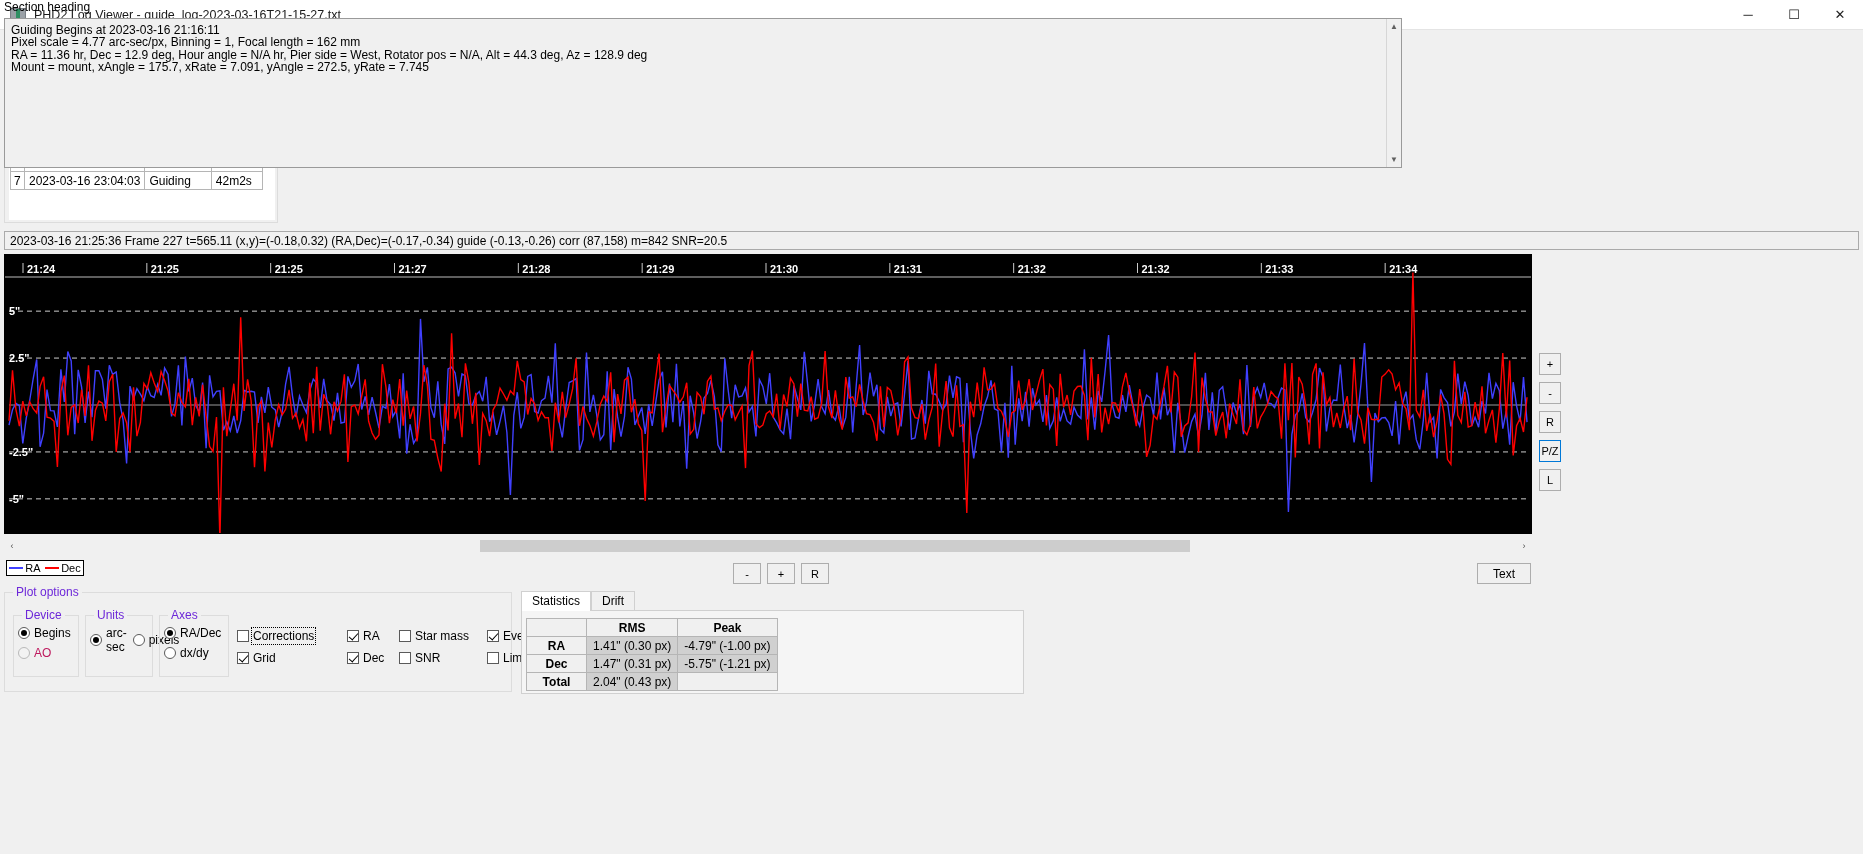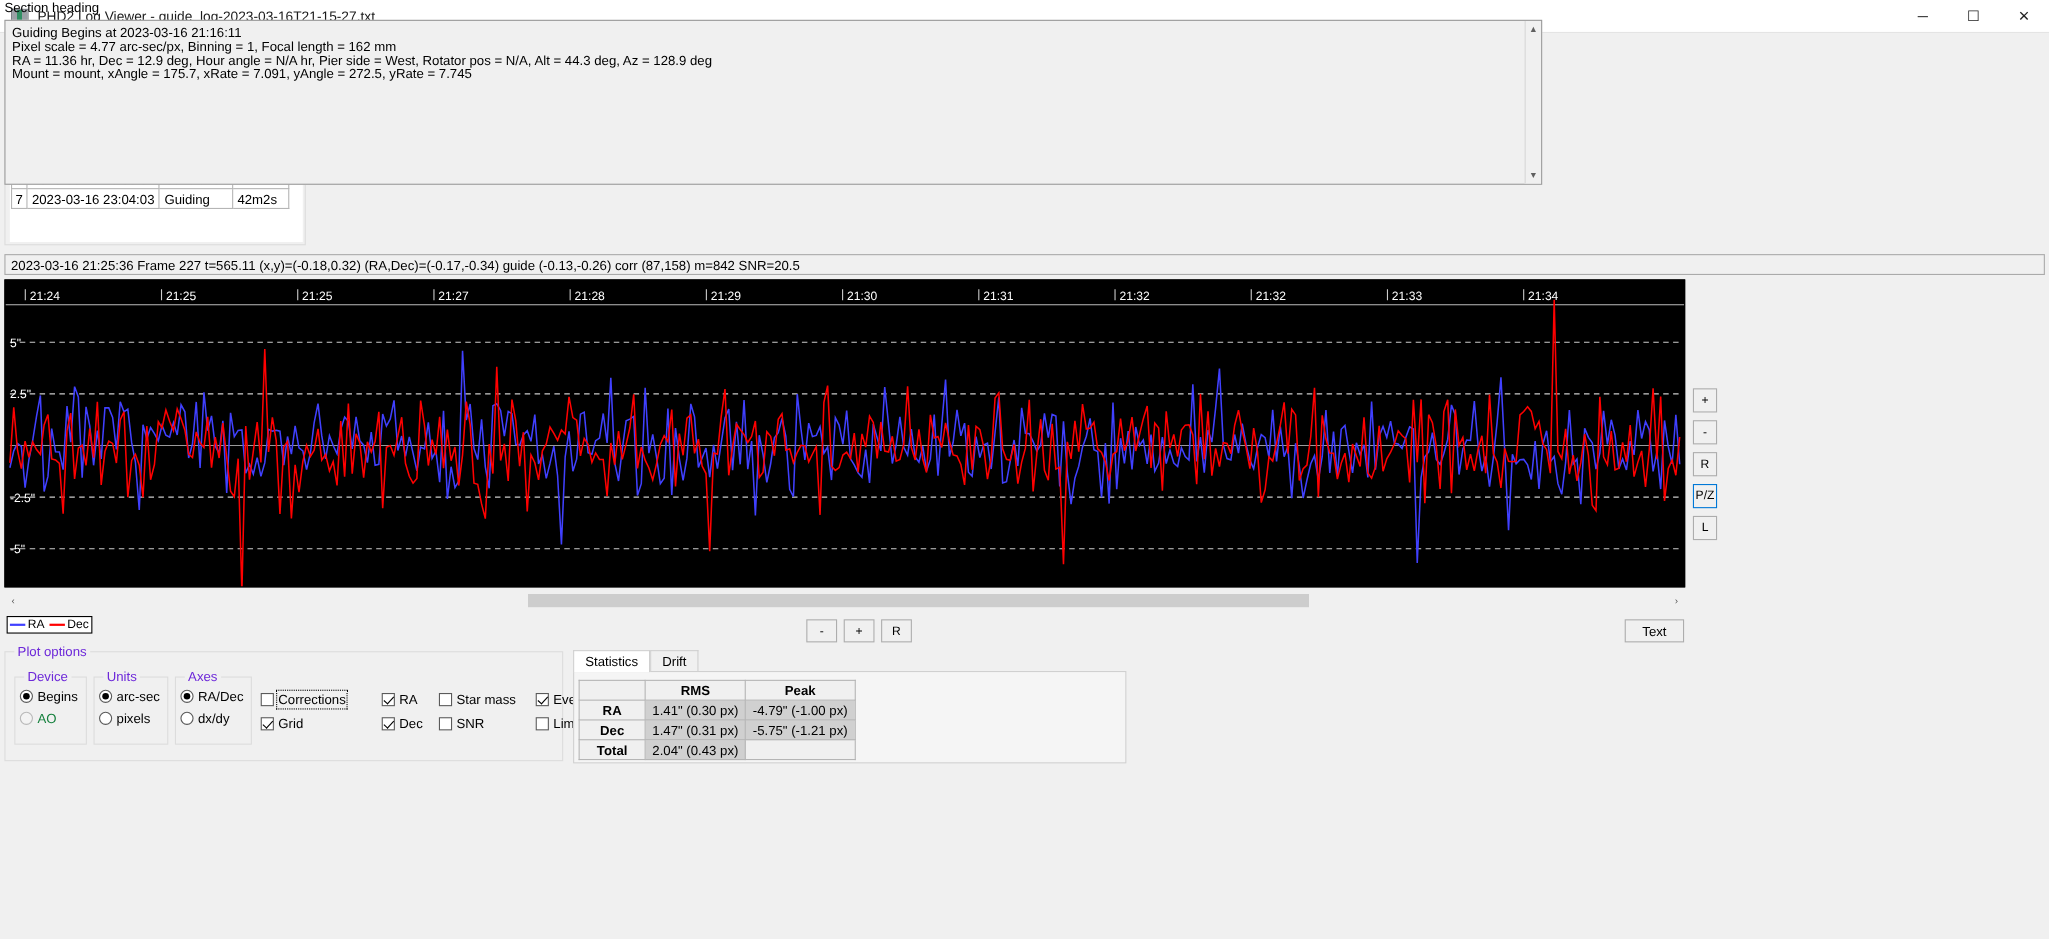--- a/index.html
+++ b/index.html
@@ -74,21 +74,21 @@
   }
   .vscroll .arr { height: 15px; display: flex; align-items: center; }
   
   #statusbar {
     position: absolute; left: 4px; top: 231px; width: 1855px; height: 19px;
     background: #f0f0f0; border: 1px solid #aaa; display: flex; align-items: center;
     padding-left: 5px; font-size: 12px; white-space: nowrap;
   }
   
   #graph-wrap { position: absolute; left: 4px; top: 254px; width: 1528px; height: 280px;
-    background: #000; border: 1px solid #000; }
+    background: #000; border: 1px solid #000; font-weight: bold; }
   #graph-svg { display: block; }
   
   .sidebtn {
     position: absolute; left: 1539px; width: 22px; height: 22px;
     background: #f0f0f0; border: 1px solid #adadad;
     display: flex; align-items: center; justify-content: center;
     font-size: 11px; color: #000;
   }
   .sidebtn.active { border: 1px solid #0078d7; }
   
@@ -133,21 +133,21 @@
   .radio.dim { border-color: #b9b9b9; background: #f3f3f3; }
   .cbx {
     width: 12px; height: 12px; border: 1px solid #5a5a5a; background: #fff;
     position: relative; flex: 0 0 auto;
   }
   .cbx.on::after {
     content: ""; position: absolute; left: 3px; top: 0px;
     width: 4px; height: 8px; border: solid #000; border-width: 0 1.6px 1.6px 0;
     transform: rotate(42deg);
   }
-  .lbl-dim { color: #15803d; }
+  .lbl-dim { color: #be185d; }
   .focus-outline { outline: 1px dotted #000; outline-offset: 1px; }
   
   #stats-panel { position: absolute; left: 521px; top: 590px; width: 503px; height: 105px; }
   .tabstrip { display: flex; height: 21px; align-items: flex-end; }
   .tab {
     padding: 2px 10px 3px 10px; font-size: 12px; border: 1px solid #d0d0d0;
     border-bottom: none; background: #f0f0f0; position: relative; top: 0;
   }
   .tab.sel { background: #fff; border-color: #d0d0d0; z-index: 2; }
   #stats-body {
@@ -345,21 +345,21 @@
         </div>
         <div class="opt-row">
           <span class="radio dim"></span>
           <span class="lbl-dim">AO</span>
         </div>
       </div>
   </div>
 
   <div class="subgroup" id="units-group" style="left:80px; top:22px; width:68px; height:62px;">
     <div class="group-title">Units</div>
-    <div id="units-opts" style="padding:10px 0 0 4px; display:flex; flex-direction:column; gap:6px;">
+    <div id="units-opts" style="padding:10px 0 0 4px; display:flex; flex-direction:row; gap:6px;">
         <div class="opt-row">
           <span class="radio on"></span>
           <span>arc-sec</span>
         </div>
         <div class="opt-row">
           <span class="radio"></span>
           <span>pixels</span>
         </div>
       </div>
   </div>

